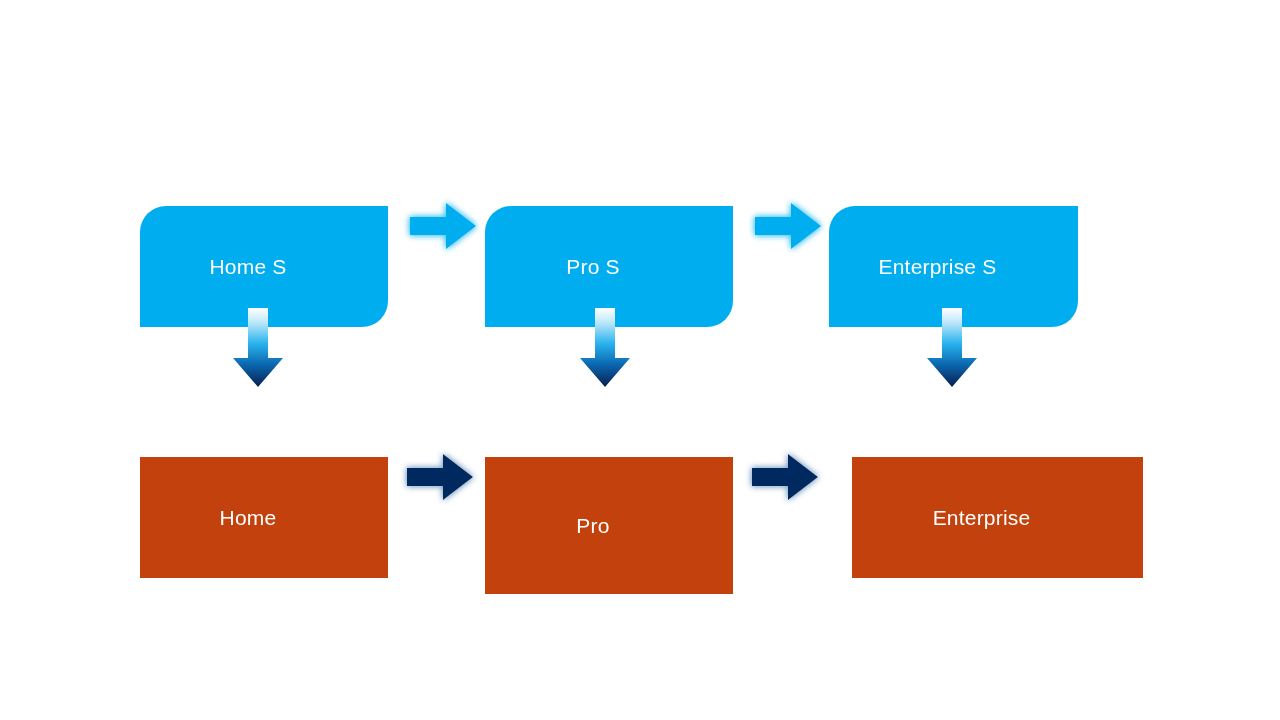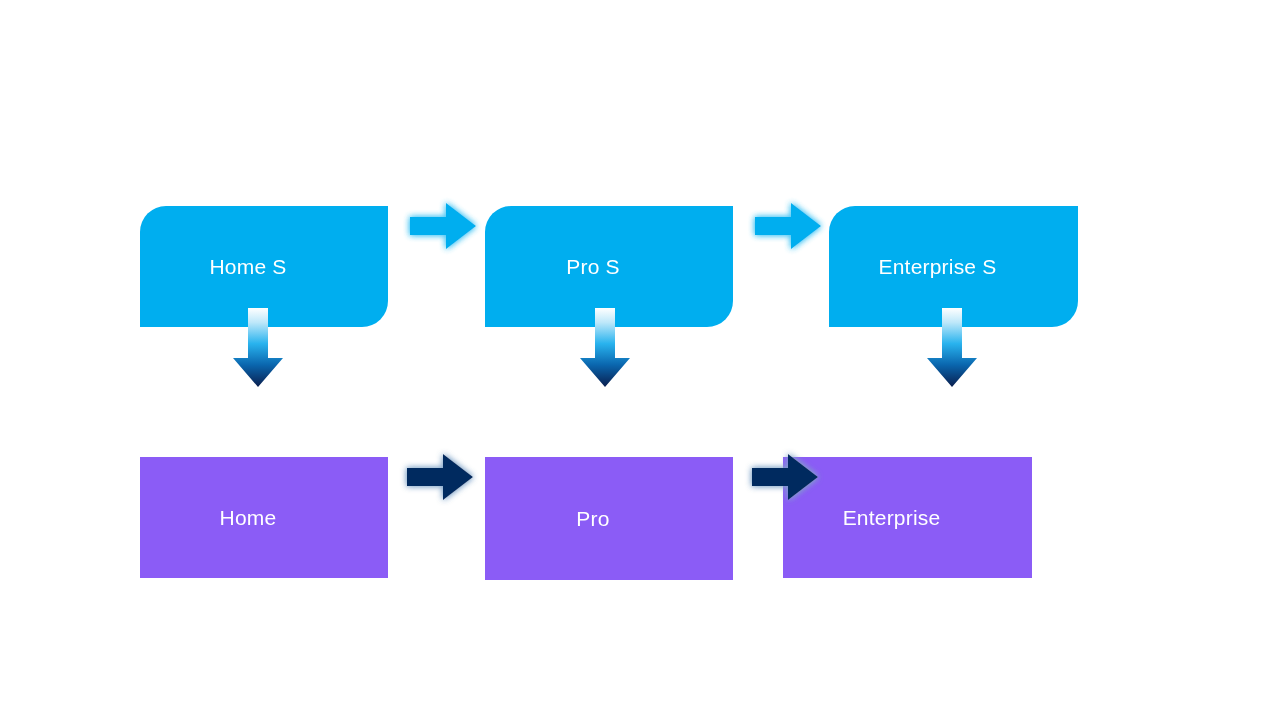--- a/index.html
+++ b/index.html
@@ -35,21 +35,21 @@
     user-select: none;
     margin-top: 40px;
   }
   
   .box--service {
     background: #00AEEF;
     border-radius: 26px 0 26px 0;
   }
   
   .box--product {
-    background: #8b5cf6;
+    background: #c2410c;
     border-radius: 0;
   }
   .box-label {
     display: block;
     transform: translateX(-16px);
   }
 
   
   .h-arrow {
     position: absolute;
@@ -170,25 +170,25 @@
         </linearGradient>
       </defs>
       <polygon points="17,0 37,0 37,50 52,50 27,79 2,50 17,50" fill="url(#vgrad3)"></polygon>
     </svg>
   </div>
 
   <div class="box box--product" style="left:140px; top:417px; width:248px; height:121px;">
     <span class="box-label">Home</span>
   </div>
 
-  <div class="box box--product" style="left:485px; top:417px; width:248px; height:123px;">
+  <div class="box box--product" style="left:485px; top:417px; width:248px; height:137px;">
     <span class="box-label">Pro</span>
   </div>
 
-  <div class="box box--product" style="left:783px; top:417px; width:249px; height:121px;">
+  <div class="box box--product" style="left:852px; top:417px; width:291px; height:121px;">
     <span class="box-label">Enterprise</span>
   </div>
 
   <div class="h-arrow" style="left:405px; top:450px;">
     <svg viewBox="0 0 70 54" xmlns="http://www.w3.org/2000/svg">
       <defs>
         <filter id="glowNavy1" x="-60%" y="-60%" width="220%" height="220%">
           <feGaussianBlur stdDeviation="3.4" result="b"></feGaussianBlur>
           <feFlood flood-color="#7FA3C8" flood-opacity="0.85" result="c"></feFlood>
           <feComposite in="c" in2="b" operator="in" result="g"></feComposite>

